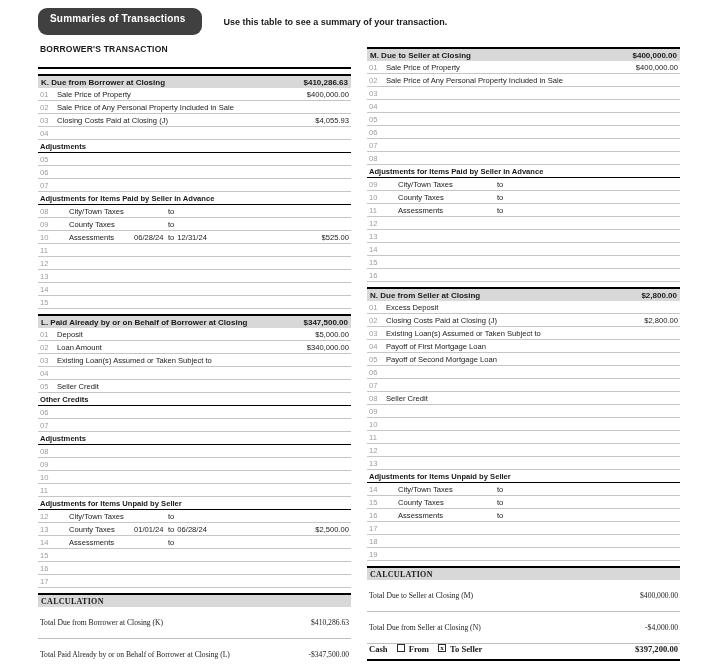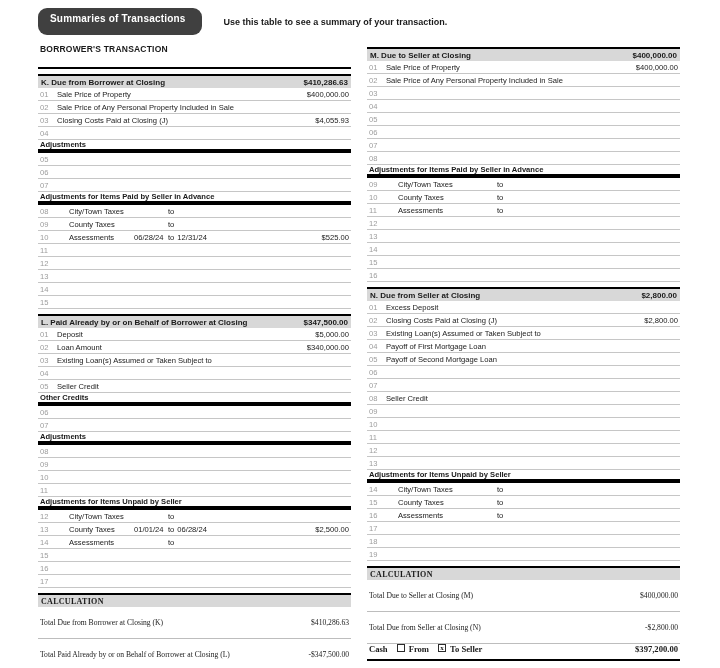--- a/index.html
+++ b/index.html
@@ -39,21 +39,21 @@
     border-bottom:1px solid #c6c6c6; padding:0 2px;
   }
   .row .num { width:17px; color:#9c9c9c; flex:0 0 auto; }
   .row .lbl { white-space:nowrap; }
   .row.tax .lbl { padding-left:12px; }
   .row .period { position:absolute; left:96px; white-space:nowrap; }
   .row .from { display:inline-block; width:34px; }
   .row .toword { display:inline-block; margin-right:3px; }
   .row .amt { margin-left:auto; white-space:nowrap; }
   .row.sub {
-    font-weight:bold; font-size:7.6px; border-bottom:4px solid #000000;
+    font-weight:bold; font-size:7.6px; border-bottom:1px solid #000000;
   }
 
   
   .calc { margin-top:5px;font-family:Liberation Serif, serif; }
   .calc-bar {
     background:#d8d8d8; border-top:2px solid #000;
     font-weight:bold; font-size:8px; height:14px;
     display:flex; align-items:center; padding:0 3px; letter-spacing:.3px;
   }
   .calc-row {
@@ -412,21 +412,21 @@
             </div>
           </div>
           <div class="calc">
             <div class="calc-bar">CALCULATION</div>
             <div class="calc-row">
               <span class="clbl">Total Due to Seller at Closing (M)</span>
               <span class="camt">$400,000.00</span>
             </div>
             <div class="calc-row">
               <span class="clbl">Total Due from Seller at Closing (N)</span>
-              <span class="camt">-$2,800.00</span>
+              <span class="camt">-$4,000.00</span>
             </div>
             <div class="cash-row">
               <span class="cash-prefix">Cash</span>
               <span class="cb"></span>
               <span class="cash-opt">From</span>
               <span class="cb">x</span>
               <span class="cash-opt">To Seller</span>
               <span class="amt">$397,200.00</span>
             </div>
           </div>

